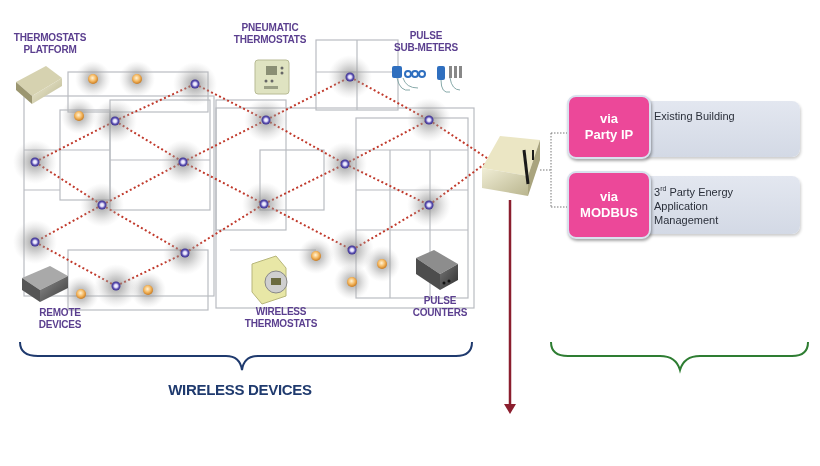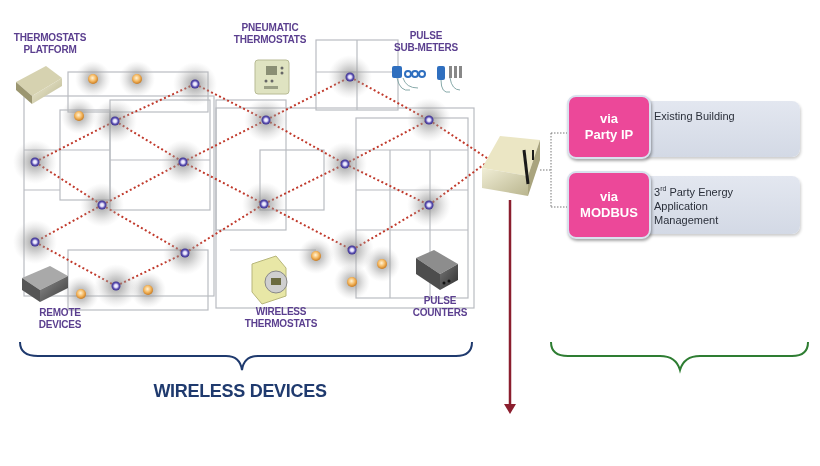--- a/index.html
+++ b/index.html
@@ -2,21 +2,21 @@
 <html><head>
 <meta charset="utf-8">
 <style>
   html, body { margin: 0; padding: 0; background: #ffffff; }
   body { width: 820px; height: 466px; position: relative; overflow: hidden;
          font-family: "Liberation Sans", sans-serif; }
   #stage { position: absolute; left: 0; top: 0; width: 820px; height: 466px; }
   .lbl { position: absolute; text-align: center; font-weight: bold;
          font-family: "Liberation Sans", sans-serif; line-height: 1.15; letter-spacing: -0.2px; }
   .dev-lbl { color: #5b3f8f; font-size: 10px; }
-  .big-lbl { font-size: 18px; letter-spacing: -0.3px; }
+  .big-lbl { font-size: 15px; letter-spacing: -0.3px; }
   .box-blue { position: absolute; background: #ec4899; border: 2px solid #d9e1ee;
               border-radius: 9px; box-shadow: 1px 2px 3px rgba(0,0,0,0.35);
               color: #ffffff; font-weight: bold; font-size: 13px; text-align: center;
               display: flex; flex-direction: column; justify-content: center; line-height: 1.25; }
   .box-grey { position: absolute; background: linear-gradient(#e3e7f0, #d3d9e5);
               border-radius: 8px; box-shadow: 1px 2px 3px rgba(0,0,0,0.2);
               color: #2a2f3a; font-weight: normal; font-size: 11px; line-height: 1.3;
               padding: 8px 24px 0 14px; box-sizing: border-box; }
   .box-grey .bullet { position: absolute; left: 4px; top: 7px; font-size: 9px; }
   sup { font-size: 7px; }

